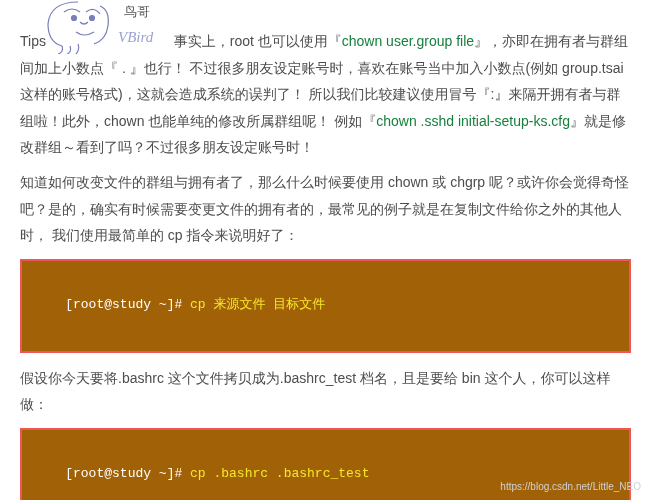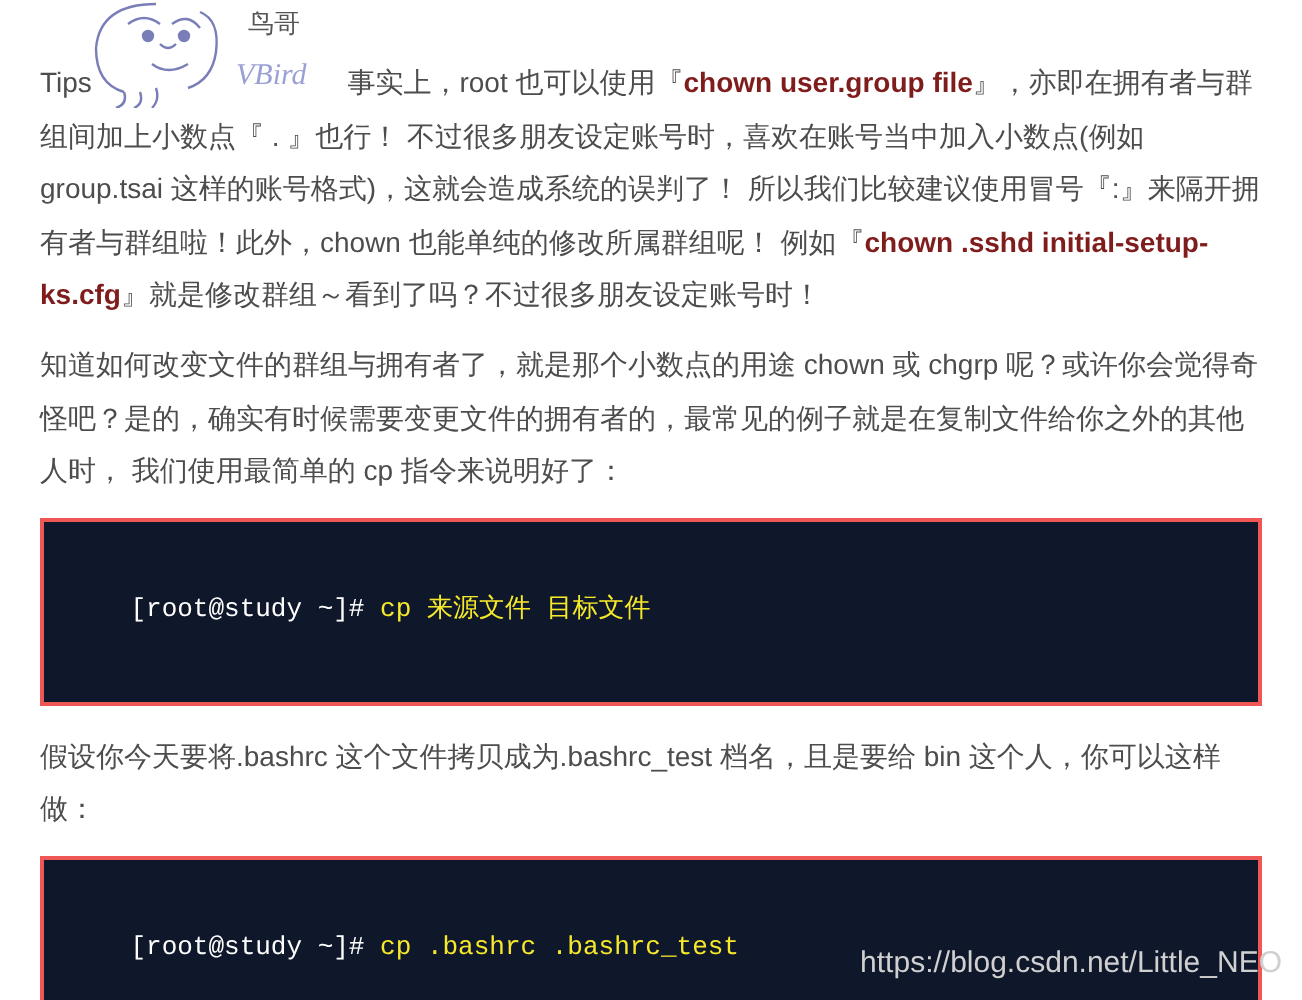--- a/index.html
+++ b/index.html
@@ -19,44 +19,44 @@
     top: 0px;
     pointer-events: none;
   }
   .para {
     margin: 0 0 6px 0;
   }
   .tips-line {
     margin-bottom: 8px;
   }
   .bold {
-    font-weight: 700;
-    color: #7f1d1d;
+    font-weight: 400;
+    color: #15803d;
   }
   .codebox {
     border: 2px solid #ef5757;
-    background: #0f172a;
+    background: #a16207;
     padding: 0;
     margin: 10px 0 12px 0;
     font-family: Consolas, "Courier New", monospace;
     font-size: 13px;
     line-height: 2.2;
   }
   .codebox .row {
     padding: 2px 12px;
     white-space: pre;
     color: #ccc;
   }
   .prompt { color: #fff; }
   .cmd { color: #f6e92a; }
   .watermark {
     position: fixed;
     right: 10px;
     bottom: 4px;
-    font-size: 15px;
+    font-size: 10px;
     color: #d0d0d0;
     font-family: Arial, sans-serif;
     text-align: right;
   }
 </style>
 </head>
 <body>
 
 <svg class="doodle" width="160" height="54">
   <g stroke="#7a7eb8" stroke-width="1.2" fill="none">
@@ -72,21 +72,21 @@
   <text x="84" y="16" font-size="13" fill="#555">鸟哥</text>
   <text x="78" y="42" font-size="15" fill="#9aa0d4" font-style="italic" font-family="cursive">VBird</text>
 </svg>
 
 <p class="para tips-line" style="position:relative; padding-top:20px;">
   <span>Tips</span>
   <span style="display:inline-block; width:120px;"></span>
   <span>事实上，root 也可以使用『</span><span class="bold">chown user.group file</span><span>』，亦即在拥有者与群组间加上小数点『 . 』也行！  不过很多朋友设定账号时，喜欢在账号当中加入小数点(例如 group.tsai 这样的账号格式)，这就会造成系统的误判了！  所以我们比较建议使用冒号『:』来隔开拥有者与群组啦！此外，chown 也能单纯的修改所属群组呢！  例如『</span><span class="bold">chown .sshd initial-setup-ks.cfg</span><span>』就是修改群组～看到了吗？不过很多朋友设定账号时！</span>
 </p>
 
-<p class="para">知道如何改变文件的群组与拥有者了，就是那个小数点的用途 chown 或 chgrp 呢？或许你会觉得奇怪吧？是的，确实有时候需要变更文件的拥有者的，最常见的例子就是在复制文件给你之外的其他人时， 我们使用最简单的 cp 指令来说明好了：</p>
+<p class="para">知道如何改变文件的群组与拥有者了，那么什么时候要使用 chown 或 chgrp 呢？或许你会觉得奇怪吧？是的，确实有时候需要变更文件的拥有者的，最常见的例子就是在复制文件给你之外的其他人时， 我们使用最简单的 cp 指令来说明好了：</p>
 
 <div class="codebox">
   <div class="row">
     <span class="prompt">[root@study ~]# </span><span class="cmd">cp 来源文件 目标文件</span>
   </div>
 </div>
 
 <p class="para">假设你今天要将.bashrc 这个文件拷贝成为.bashrc_test 档名，且是要给 bin 这个人，你可以这样做：</p>
 
 <div class="codebox">

